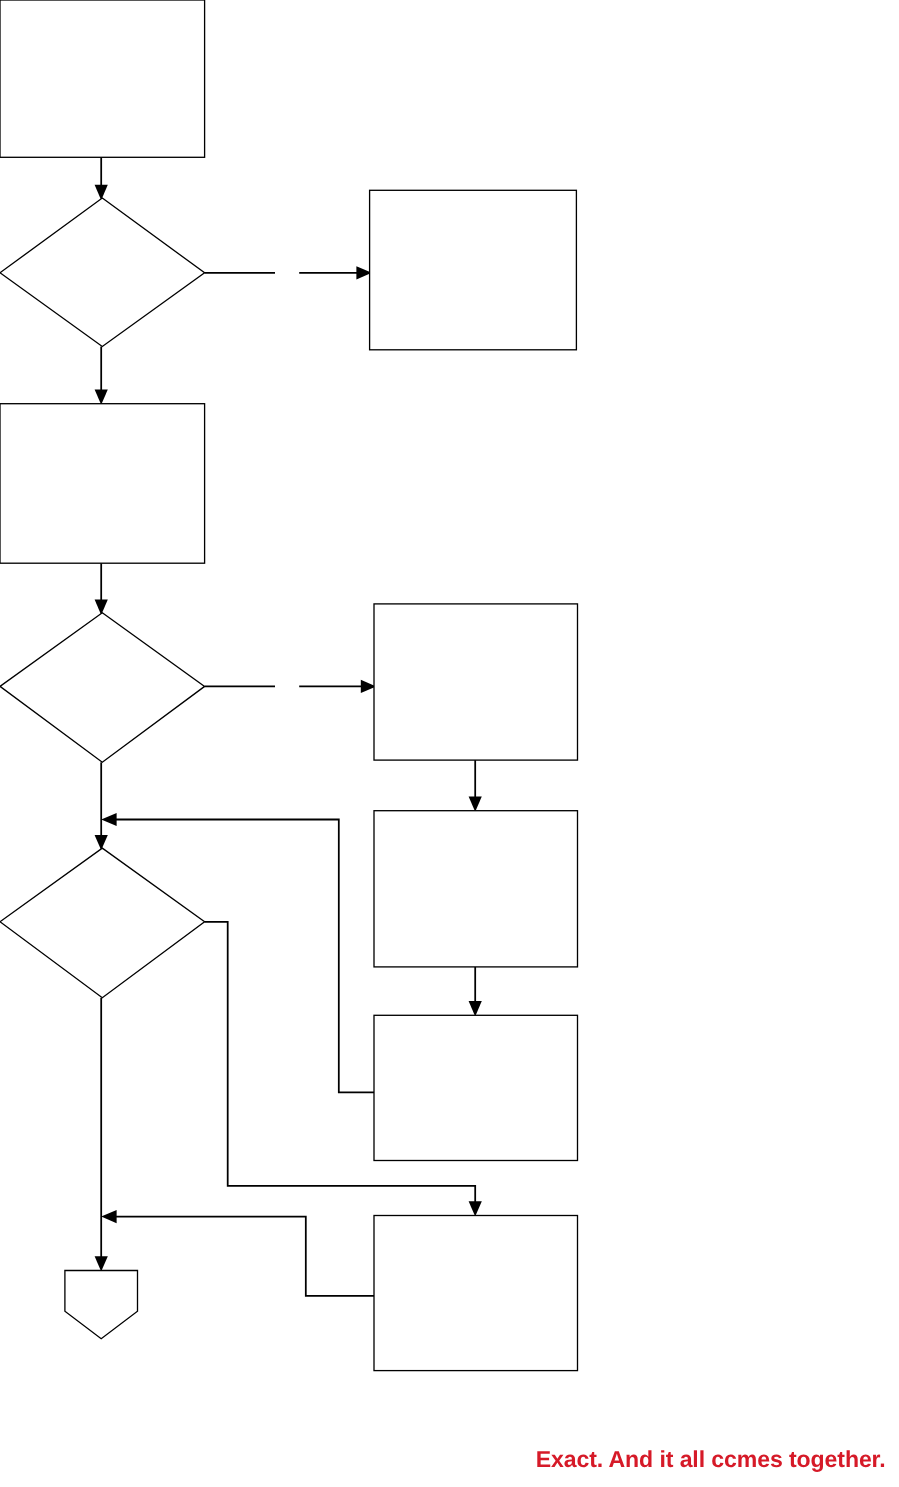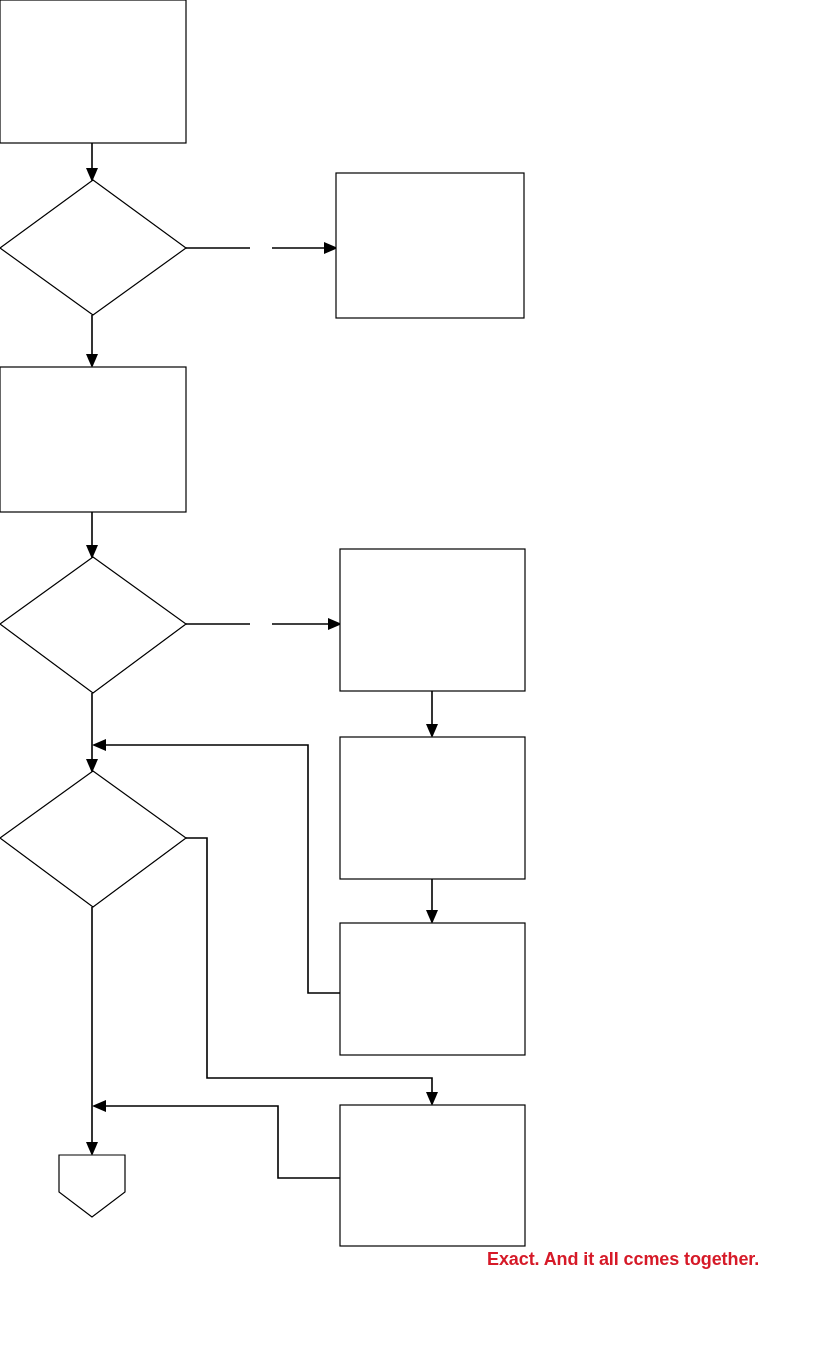--- a/index.html
+++ b/index.html
@@ -45,24 +45,24 @@
   .node-label {
     font-family: "Liberation Sans", sans-serif;
     font-size: 12px;
     fill: #000000;
     text-anchor: middle;
     dominant-baseline: middle;
   }
   #tagline {
     position: absolute;
     left: 487px;
-    top: 1249px;
+    top: 1316px;
     width: 320px;
     font-family: "Liberation Sans", sans-serif;
-    font-size: 18px;
+    font-size: 21px;
     font-weight: bold;
     letter-spacing: -0.1px;
     color: #d61a28;
     white-space: nowrap;
   }
 </style>
 </head>
 <body>
 
 <div id="canvas">

